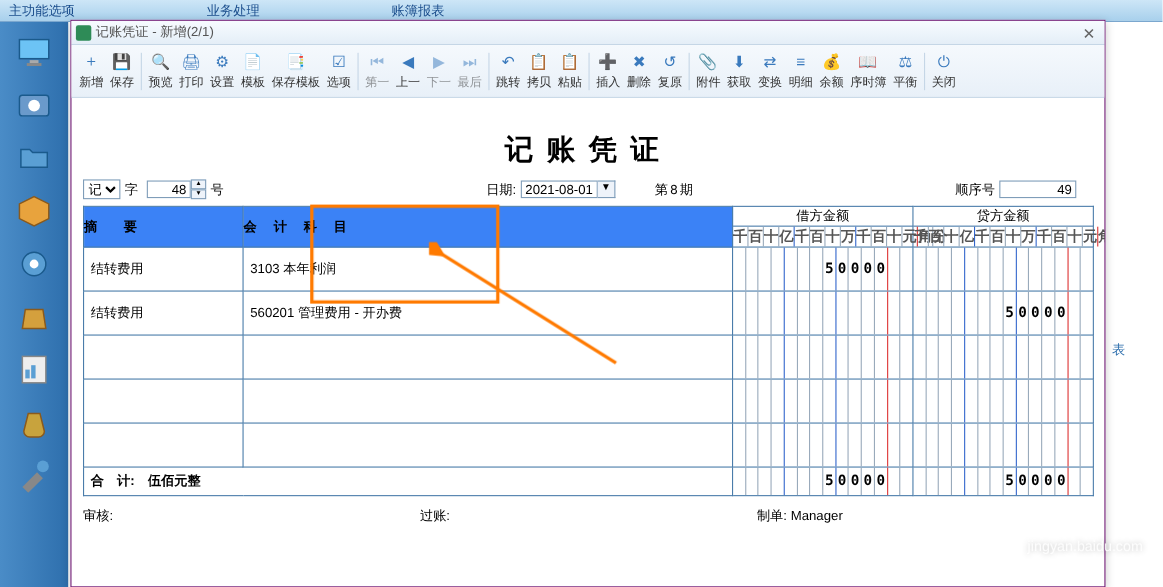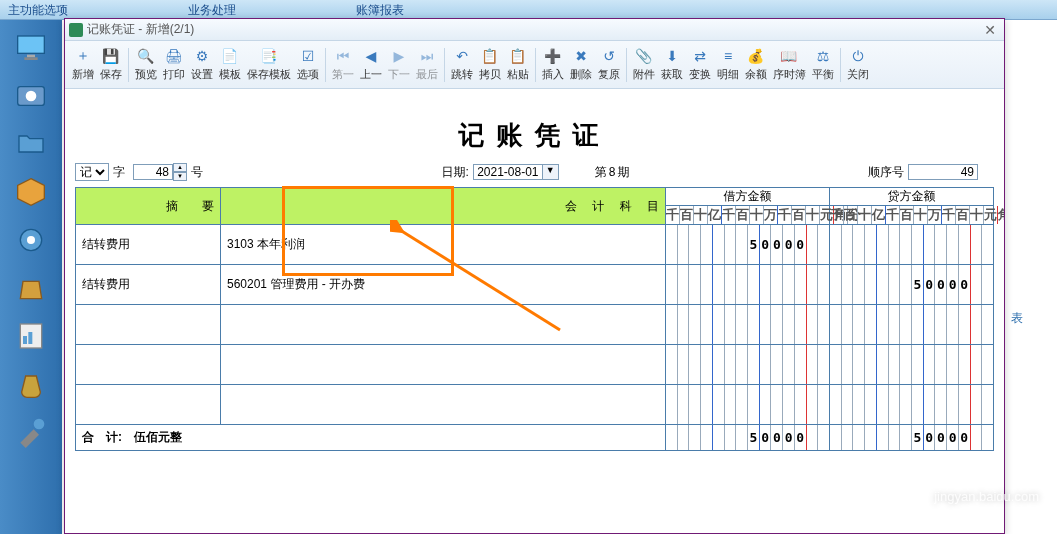--- a/index.html
+++ b/index.html
@@ -39,21 +39,21 @@
 .spinner span { flex: 1; border: 1px solid #7f9db9; font-size: 6px; text-align: center; line-height: 7px; cursor: pointer; background: #eef3fa; }
 .date-sel { display: inline-flex; }
 .date-sel input { width: 70px; text-align: center; }
 .date-drop { width: 16px; border: 1px solid #7f9db9; border-left: none; background: #eef3fa; text-align: center; font-size: 9px; cursor: pointer; }
 
 .voucher-table { width: 100%; border-collapse: collapse; table-layout: fixed; }
 .voucher-table td, .voucher-table th { border: 1px solid #4a7caa; font-size: 12px; padding: 0; vertical-align: middle; }
 .col-summary { width: 145px; }
 .col-account { width: 445px; }
 .col-amt { width: auto; }
-.hdr { text-align: right; font-weight: normal; background: #bef264; height: 20px; letter-spacing: 6px; }
+.hdr { text-align: left; font-weight: bold; background: #3b82f6; height: 20px; letter-spacing: 6px; }
 .hdr2 { text-align: center; height: 18px; }
 .body-row td { height: 40px; }
 .cell-text { padding: 4px 6px; text-align: left; }
 .total-row td { height: 26px; font-weight: bold; }
 
 .amt-grid { position: relative; width: 100%; height: 100%; display: flex; }
 .amt-col { flex: 1; border-right: 1px solid #9ab; text-align: center; font-family: monospace; font-size: 13px; font-weight: bold; display: flex; align-items: center; justify-content: center; }
 .amt-col:last-child { border-right: none; }
 .amt-col.red { border-right-color: #d33; }
 .amt-col.blue { border-right-color: #36c; }
@@ -606,20 +606,25 @@
                 <div class="amt-col">0</div>
                 <div class="amt-col red">0</div>
                 <div class="amt-col"></div>
                 <div class="amt-col"></div>
               </div>
             </td>
       </tr>
     </tbody>
       </table>
 
+    <div class="footer-row">
+      <div>审核:</div>
+      <div>过账:</div>
+      <div><span>制单:</span> <span>Manager</span></div>
+    </div>
   </div>
 </div>
 
 <div class="annot-box" style="left:282px;top:186px;width:172px;height:90px"></div>
 <svg class="annot-arrow" style="left:390px;top:220px;width:180px;height:120px">
   <defs>
       <marker id="arr" markerWidth="10" markerHeight="10" refX="2" refY="5" orient="auto">
         <path d="M10 0L0 5L10 10z" fill="#ff7a00"></path>
       </marker>
     </defs>

